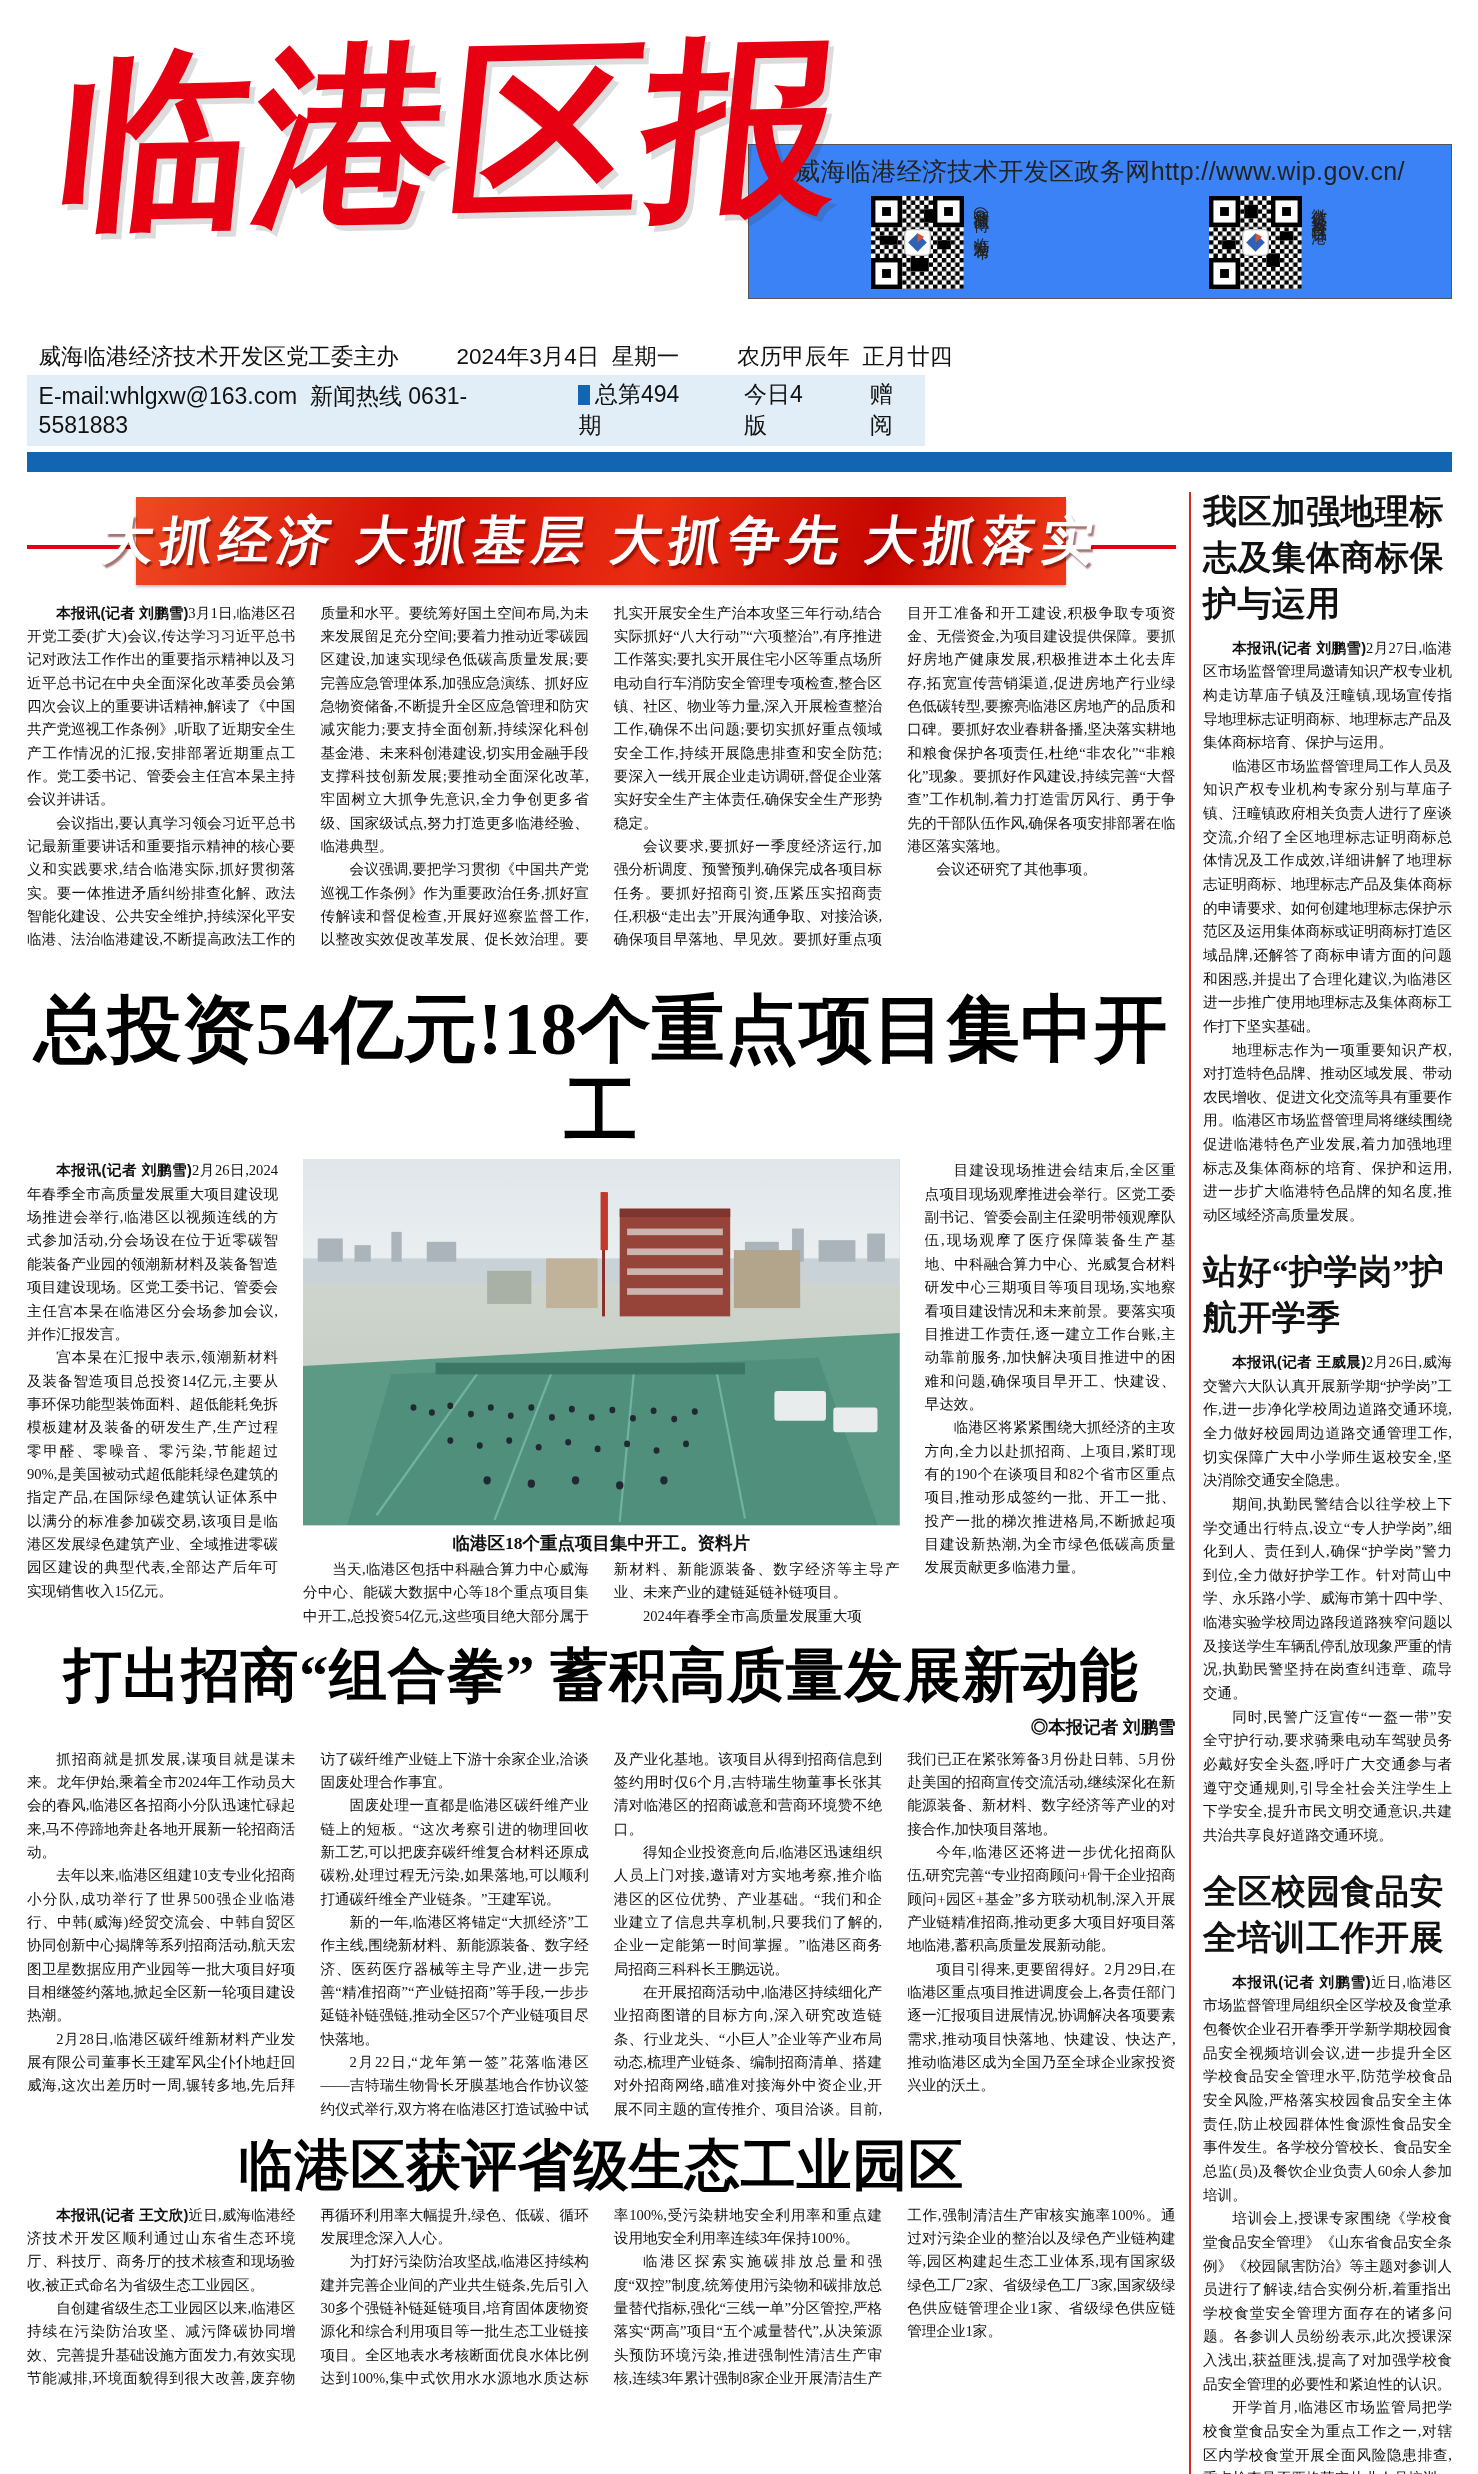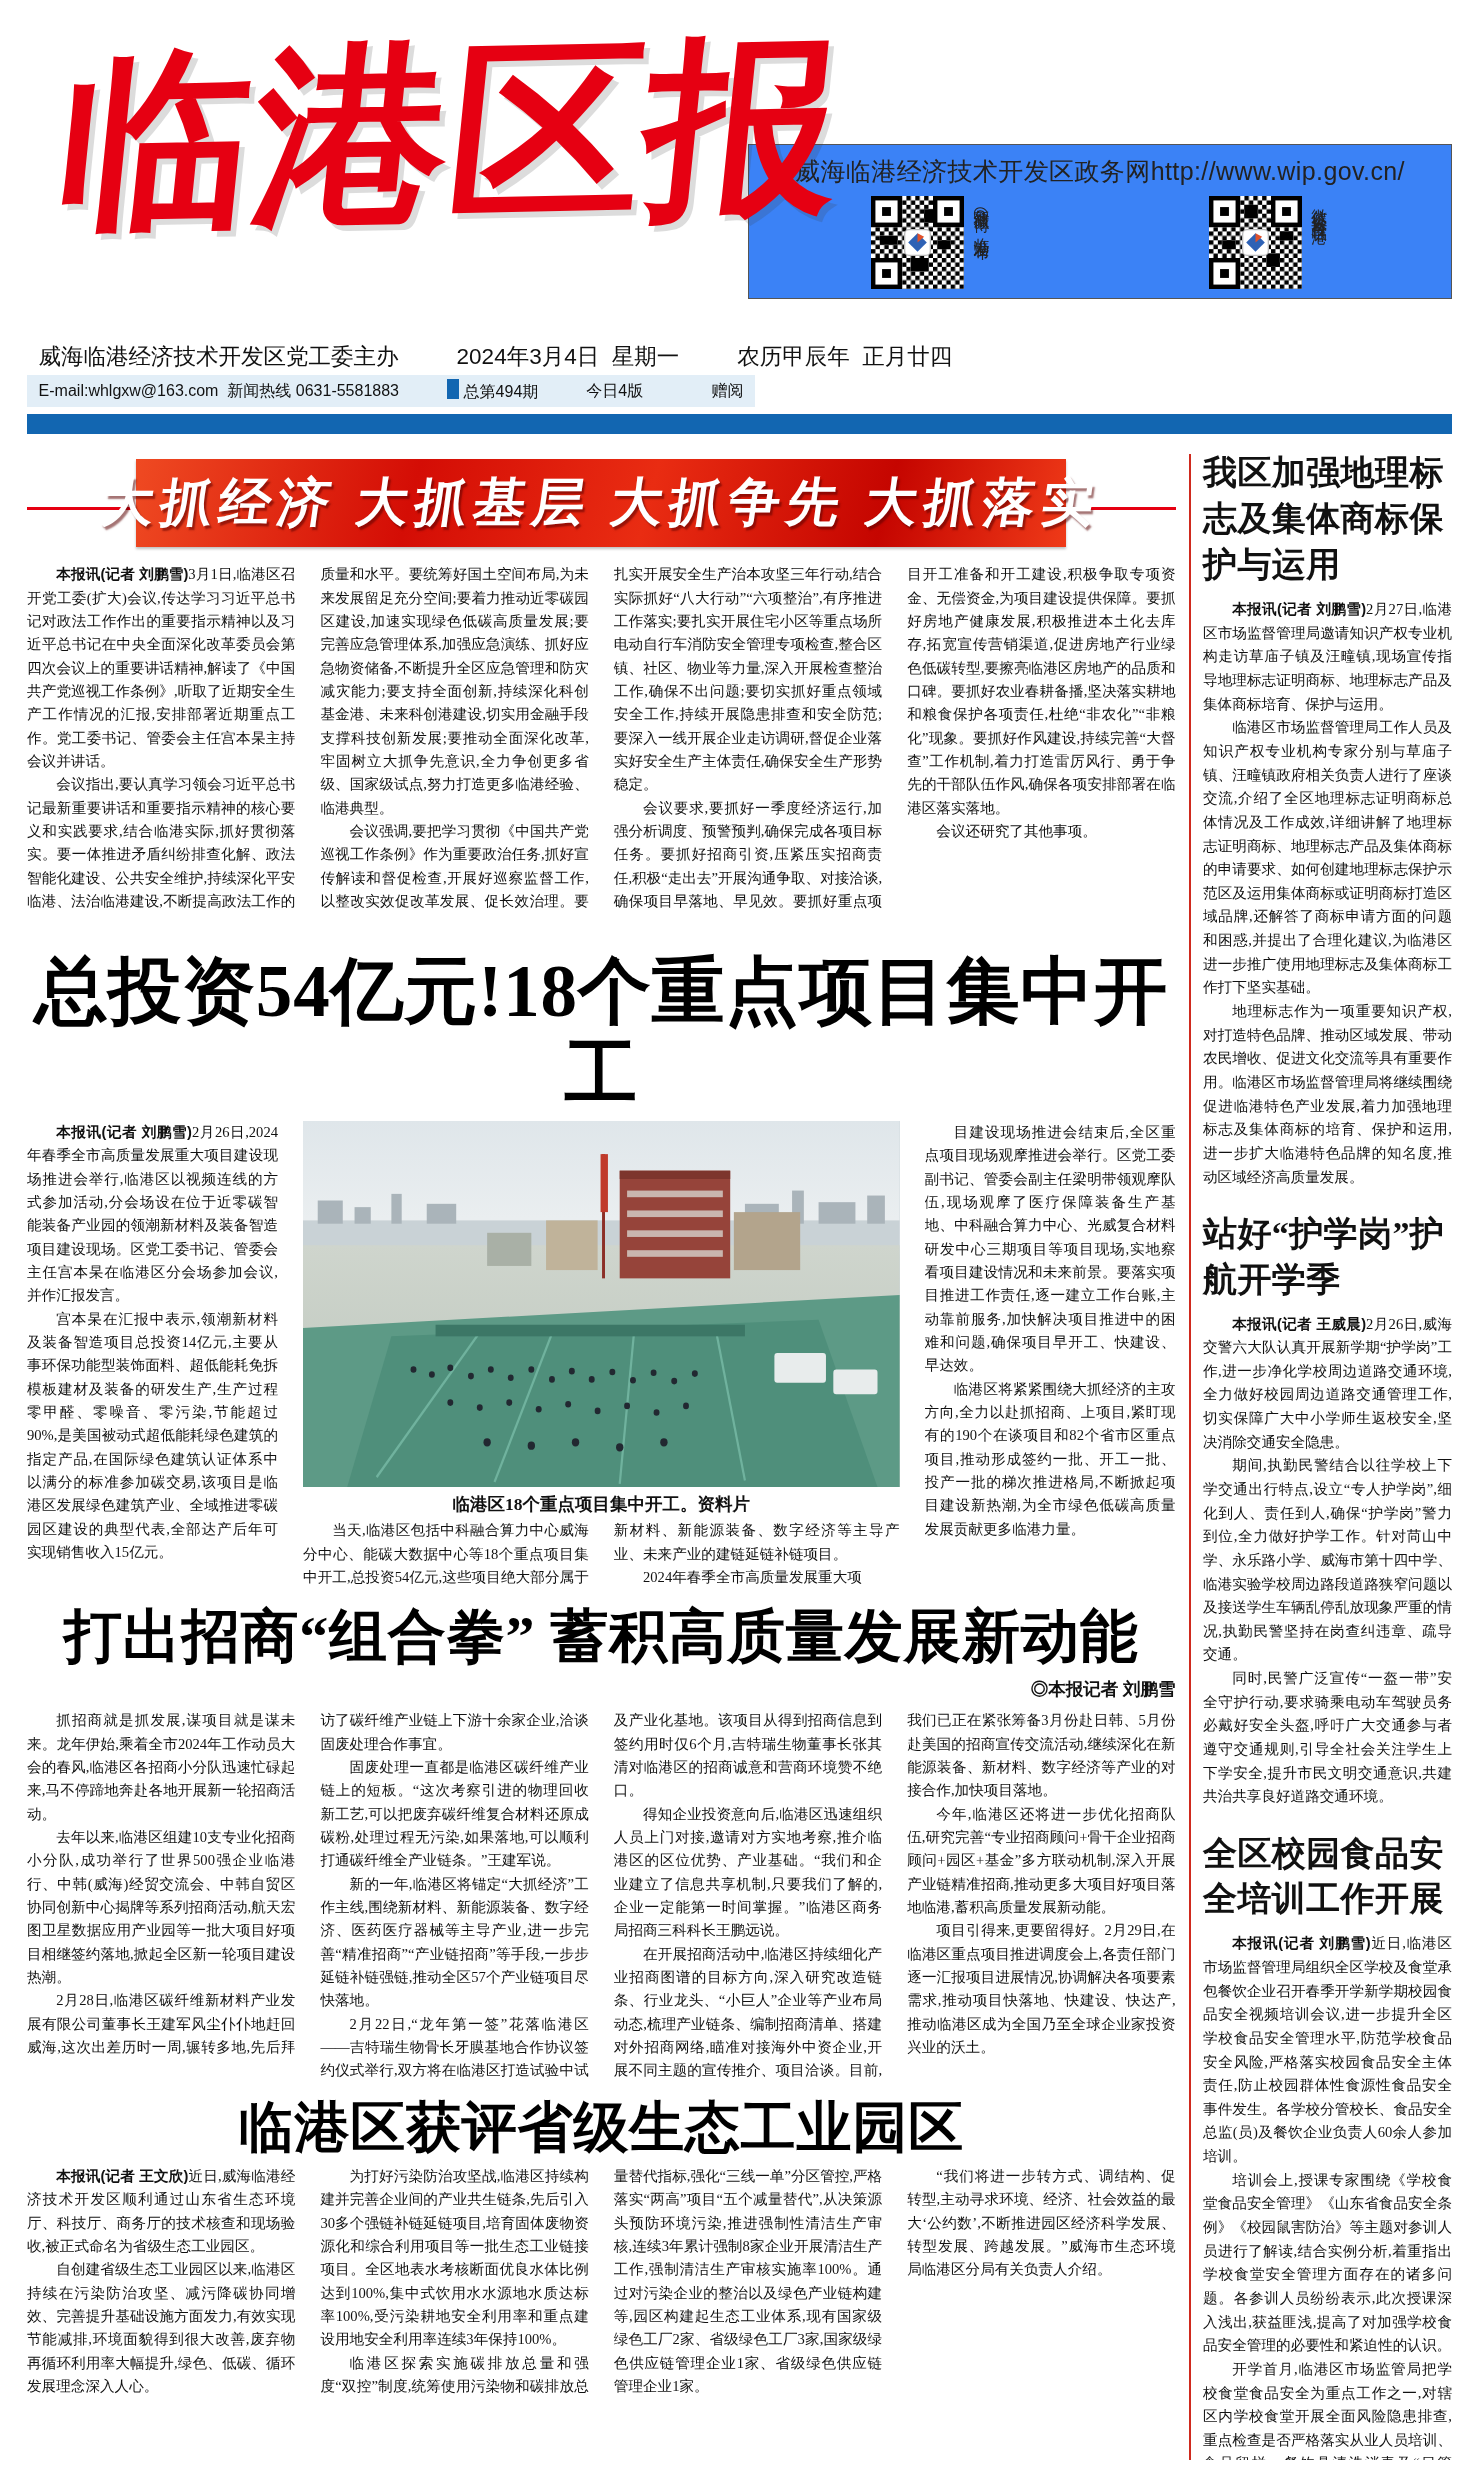--- a/index.html
+++ b/index.html
@@ -20,22 +20,22 @@
   .qr-row{display:flex;justify-content:space-around;margin-top:8.3px;}
   .qr-group{display:flex;align-items:flex-start;gap:6.7px;}
   .qr{width:93px;height:93px;}
   .qr-label{writing-mode:vertical-rl;font-family:"Liberation Sans",sans-serif;font-size:16px;
             letter-spacing:2.5px;color:#222;height:93px;}
 
   
   .row1{display:flex;gap:58px;font-size:22.5px;padding:5px 11.6px 3.3px;align-items:flex-end;
         font-family:"Liberation Sans","DejaVu Sans",sans-serif;width:898px;box-sizing:border-box;}
   .row1 .seg{white-space:nowrap;}
-  .row2{display:flex;gap:48px;font-size:16px;background:#e2eef7;padding:4.2px 11.6px;align-items:center;
-        font-family:"Liberation Sans","DejaVu Sans",sans-serif;width:728px;box-sizing:border-box;}
+  .row2{display:flex;gap:48px;font-size:23px;background:#e2eef7;padding:4.2px 11.6px;align-items:center;
+        font-family:"Liberation Sans","DejaVu Sans",sans-serif;width:898px;box-sizing:border-box;}
   .sq{display:inline-block;width:11.6px;height:20px;background:#1266b1;margin-right:5px;vertical-align:-2.5px;}
   .row2 .free{margin-left:auto;}
   .blue-bar{height:20px;background:#1266b1;margin:6.7px 27px 0;}
 
   
   .content{display:flex;padding:0 27px;margin-top:5px;}
   .main{flex:1;min-width:0;padding-right:13.3px;}
   .vsep{width:2.5px;background:#cf2a1e;margin-top:15px;}
   .sidebar{width:249px;padding-left:11.6px;overflow:hidden;height:2021px;}
 
@@ -310,21 +310,20 @@
           <p class="para">今年,临港区还将进一步优化招商队伍,研究完善“专业招商顾问+骨干企业招商顾问+园区+基金”多方联动机制,深入开展产业链精准招商,推动更多大项目好项目落地临港,蓄积高质量发展新动能。</p>
           <p class="para">项目引得来,更要留得好。2月29日,在临港区重点项目推进调度会上,各责任部门逐一汇报项目进展情况,协调解决各项要素需求,推动项目快落地、快建设、快达产,推动临港区成为全国乃至全球企业家投资兴业的沃土。</p>
         </div>
 
       <div class="headline h4a">临港区获评省级生态工业园区</div>
       <div class="body-cols cols4 a4">
           <p class="para"><b>本报讯(记者 王文欣)</b>近日,威海临港经济技术开发区顺利通过山东省生态环境厅、科技厅、商务厅的技术核查和现场验收,被正式命名为省级生态工业园区。</p>
           <p class="para">自创建省级生态工业园区以来,临港区持续在污染防治攻坚、减污降碳协同增效、完善提升基础设施方面发力,有效实现节能减排,环境面貌得到很大改善,废弃物再循环利用率大幅提升,绿色、低碳、循环发展理念深入人心。</p>
           <p class="para">为打好污染防治攻坚战,临港区持续构建并完善企业间的产业共生链条,先后引入30多个强链补链延链项目,培育固体废物资源化和综合利用项目等一批生态工业链接项目。全区地表水考核断面优良水体比例达到100%,集中式饮用水水源地水质达标率100%,受污染耕地安全利用率和重点建设用地安全利用率连续3年保持100%。</p>
           <p class="para">临港区探索实施碳排放总量和强度“双控”制度,统筹使用污染物和碳排放总量替代指标,强化“三线一单”分区管控,严格落实“两高”项目“五个减量替代”,从决策源头预防环境污染,推进强制性清洁生产审核,连续3年累计强制8家企业开展清洁生产工作,强制清洁生产审核实施率100%。通过对污染企业的整治以及绿色产业链构建等,园区构建起生态工业体系,现有国家级绿色工厂2家、省级绿色工厂3家,国家级绿色供应链管理企业1家、省级绿色供应链管理企业1家。</p>
-          <p class="para">“我们将进一步转方式、调结构、促转型,主动寻求环境、经济、社会效益的最大‘公约数’,不断推进园区经济科学发展、转型发展、跨越发展。”威海市生态环境局临港区分局有关负责人介绍。</p>
         </div>
 
     </div>
 
     <div class="vsep"></div>
 
     <div class="sidebar">
       <div class="sb-art">
         <div class="sb-title">我区加强地理标志及集体商标保护与运用</div>
         <div class="sb-body">

